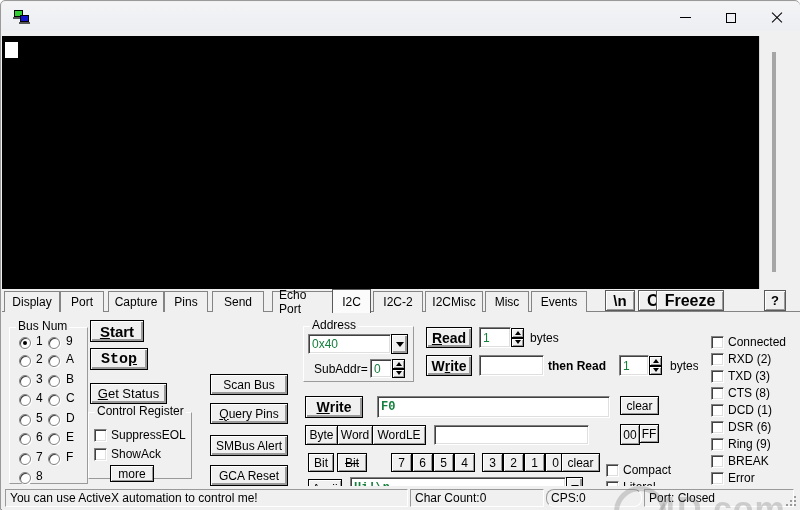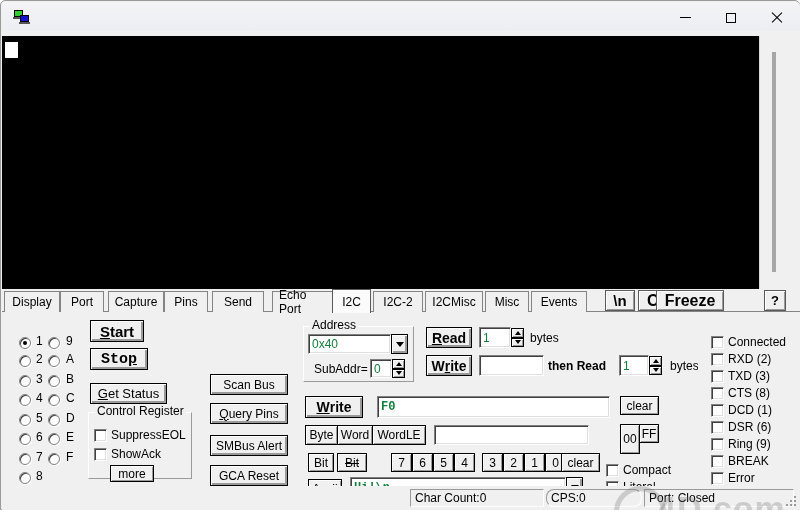--- a/index.html
+++ b/index.html
@@ -280,20 +280,24 @@
         <div class="tab" style="left:423px;width:58px;">I2CMisc</div>
         <div class="tab" style="left:483px;width:44px;">Misc</div>
         <div class="tab" style="left:529px;width:56px;">Events</div>
       </div>
 
       <div class="toolbtn" style="left:603px;width:30px;font-size:15px;">\n</div>
       <div class="toolbtn" style="left:636px;width:58px;font-size:16px;">Clear</div>
       <div class="toolbtn" style="left:654px;width:68px;font-size:16px;">Freeze</div>
       <div class="toolbtn" style="left:762px;width:22px;font-size:13px;">?</div>
 
+      <div class="grp" style="left:7px;top:296px;width:79px;height:157px;">
+        <div class="inner"></div>
+        <div class="grplbl">Bus Num</div>
+      </div>
 
       <div class="rdo on" style="left:17px;top:306px;"></div>
       <div class="plain" style="left:34px;top:303px;">1</div>
       <div class="rdo" style="left:17px;top:324px;"></div>
       <div class="plain" style="left:34px;top:321px;">2</div>
       <div class="rdo" style="left:17px;top:344px;"></div>
       <div class="plain" style="left:34px;top:341px;">3</div>
       <div class="rdo" style="left:17px;top:363px;"></div>
       <div class="plain" style="left:34px;top:360px;">4</div>
       <div class="rdo" style="left:17px;top:383px;"></div>
@@ -389,21 +393,21 @@
       </div>
 
       <div class="btn b" style="left:303px;top:365px;width:58px;height:22px;font-size:14px;"><span class="u">W</span>rite</div>
       <div class="field mono" style="left:375px;top:365px;width:233px;height:22px;">F0</div>
       <div class="btn small" style="left:618px;top:365px;width:39px;height:19px;">clear</div>
 
       <div class="btn small" style="left:303px;top:394px;width:33px;height:20px;">Byte</div>
       <div class="btn small" style="left:335px;top:394px;width:36px;height:20px;">Word</div>
       <div class="btn small" style="left:370px;top:394px;width:54px;height:20px;">WordLE</div>
       <div class="field" style="left:432px;top:394px;width:155px;height:20px;"></div>
-      <div class="btn small" style="left:618px;top:393px;width:20px;height:30px;text-align:right;">00</div>
+      <div class="btn small" style="left:618px;top:393px;width:20px;height:21px;text-align:right;">00</div>
       <div class="btn small" style="left:637px;top:393px;width:20px;height:19px;">FF</div>
 
       <div class="btn small" style="left:306px;top:422px;width:26px;height:19px;">Bit</div>
       <div class="btn small" style="left:335px;top:422px;width:30px;height:19px;text-decoration:line-through;">Bit</div>
       <div class="btn small" style="left:389px;top:422px;width:21px;height:19px;">7</div>
       <div class="btn small" style="left:410px;top:422px;width:21px;height:19px;">6</div>
       <div class="btn small" style="left:431px;top:422px;width:21px;height:19px;">5</div>
       <div class="btn small" style="left:452px;top:422px;width:21px;height:19px;">4</div>
       <div class="btn small" style="left:480px;top:422px;width:21px;height:19px;">3</div>
       <div class="btn small" style="left:501px;top:422px;width:21px;height:19px;">2</div>
@@ -435,20 +439,21 @@
       <div class="cbx" style="left:709px;top:390px;"></div>
       <div class="cbl" style="left:726px;top:389px;">DSR (6)</div>
       <div class="cbx" style="left:709px;top:407px;"></div>
       <div class="cbl" style="left:726px;top:406px;">Ring (9)</div>
       <div class="cbx" style="left:709px;top:424px;"></div>
       <div class="cbl" style="left:726px;top:423px;">BREAK</div>
       <div class="cbx" style="left:709px;top:441px;"></div>
       <div class="cbl" style="left:726px;top:440px;">Error</div>
 
       <div class="statusbar">
+        <div class="spane" style="left:3px;width:403px;">You can use ActiveX automation to control me!</div>
         <div class="spane" style="left:408px;width:134px;text-align:right;">Char Count:0</div>
         <div class="spane" style="left:544px;width:96px;border-radius:8px;">CPS:0</div>
         <div class="spane" style="left:642px;width:150px;background:transparent;">Port: Closed</div>
         <div class="grip">
           <i style="left:10px;top:2px;"></i>
             <i style="left:6px;top:6px;"></i>
             <i style="left:10px;top:6px;"></i>
           <i style="left:2px;top:10px;"></i>
             <i style="left:6px;top:10px;"></i>
             <i style="left:10px;top:10px;"></i>

